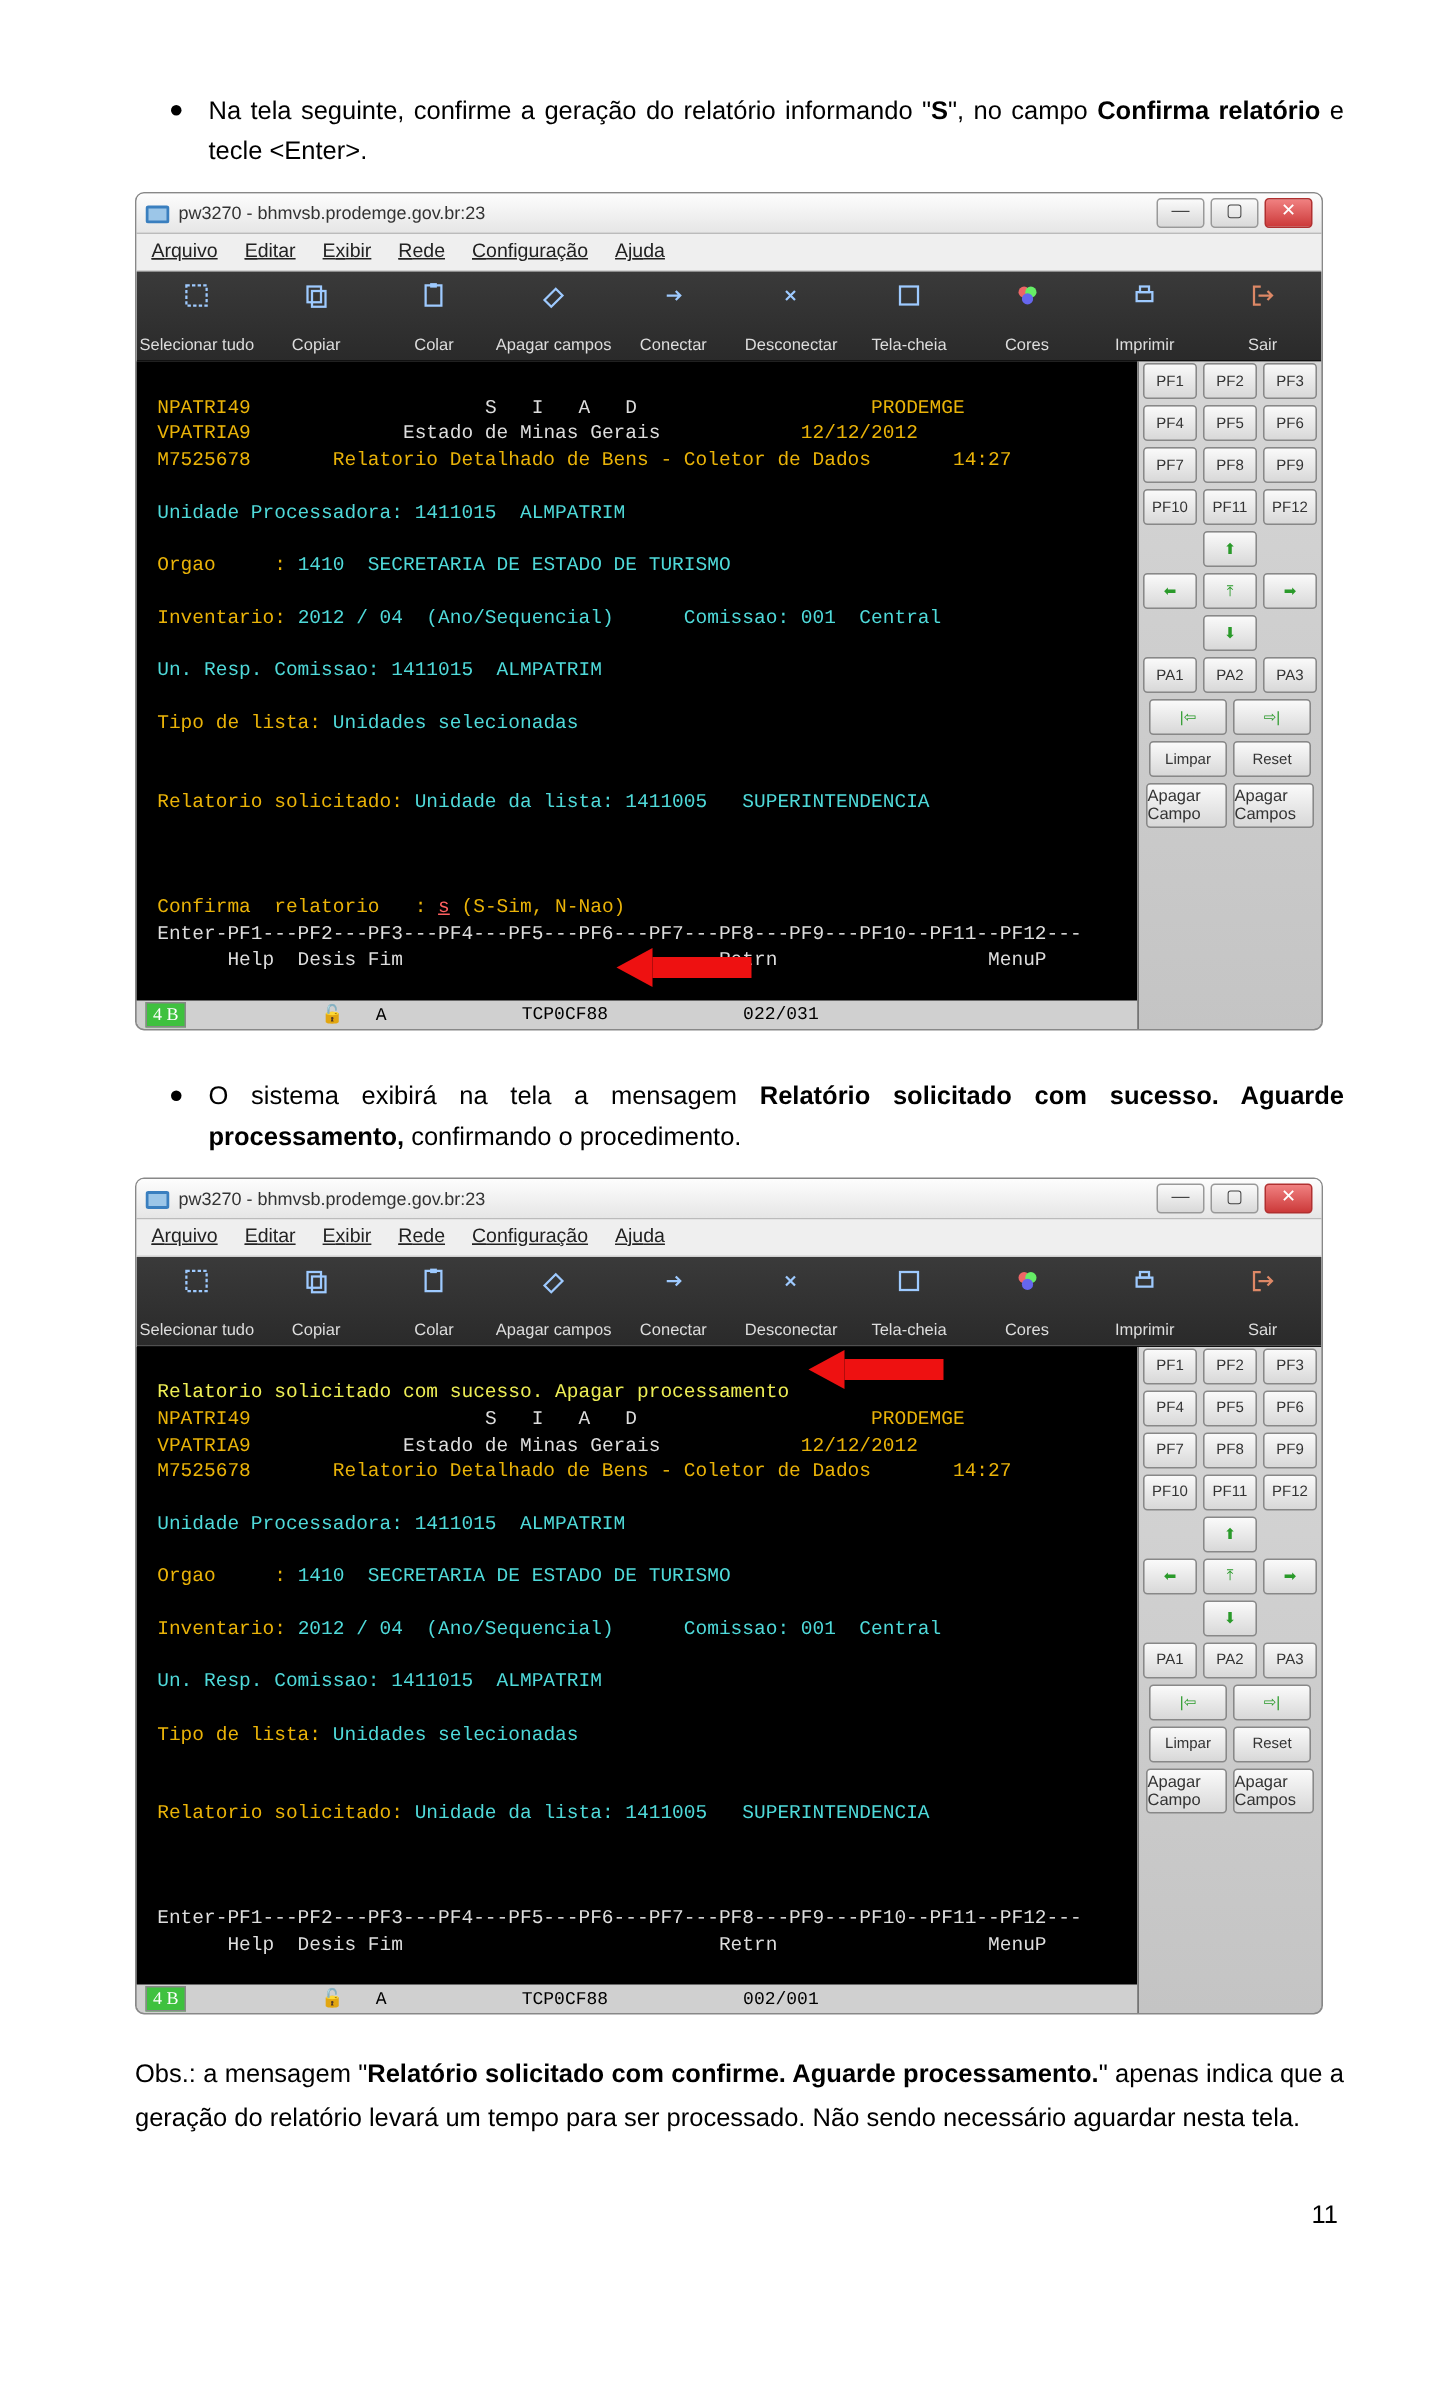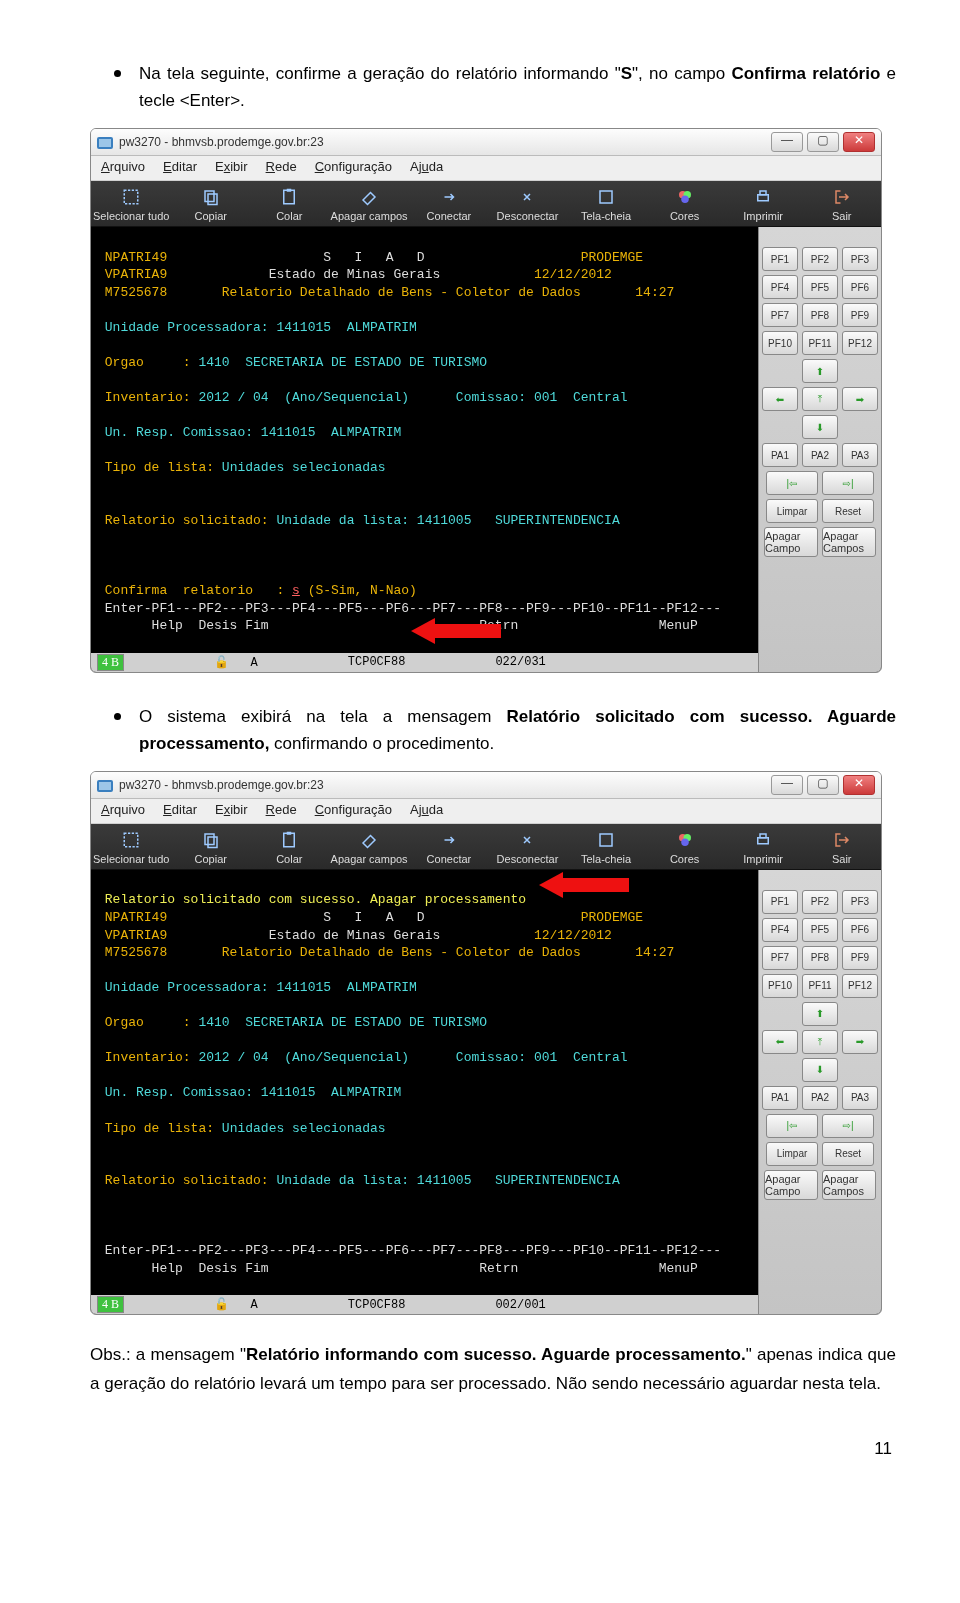--- a/index.html
+++ b/index.html
@@ -89,36 +89,37 @@
     border-color: #b03030;
   }
   .menubar {
     display: flex;
     gap: 18px;
     padding: 3px 10px 6px 10px;
     font-size: 13px;
     background: #efefef;
     color: #222;
     border-bottom: 1px solid #d0d0d0;
+    text-decoration: underline;
   }
   .menubar span u { text-decoration: underline; }
   .toolbar {
     display: flex;
     background: linear-gradient(#3a3a3a,#2a2a2a);
     padding: 6px 0 4px 0;
     color: #ddd;
     font-size: 11px;
     border-bottom: 1px solid #111;
   }
   .tbtn {
     flex: 1;
     display: flex;
     flex-direction: column;
     align-items: center;
-    gap: 3px;
+    gap: 17px;
     padding: 0 2px;
   }
   .tbtn .ico {
     width: 22px;
     height: 20px;
     display: flex;
     align-items: center;
     justify-content: center;
     color: #9ecaff;
   }
@@ -165,21 +166,21 @@
     padding: 0 4px;
     font-family: Liberation Serif, serif;
   }
 
   .keypad {
     width: 122px;
     background: linear-gradient(#d6d6d6,#c4c4c4);
     border-left: 1px solid #888;
     font-size: 11px;
     color: #333;
-    padding: 20px 0 4px 0;
+    padding: 1px 0 4px 0;
   }
   .kprow {
     display: flex;
     justify-content: center;
     gap: 4px;
     margin-bottom: 4px;
   }
   .kbtn {
     width: 34px;
     height: 22px;
@@ -616,17 +617,17 @@
           </div>
         <div class="kprow">
             <div class="kbtn wide2">Apagar Campo</div>
             <div class="kbtn wide2">Apagar Campos</div>
           </div>
       </div>
     </div>
   </div>
 
   <div class="obs">
-    <span>Obs.: a mensagem "</span><b>Relatório informando com sucesso. Aguarde processamento.</b><span>" apenas indica que a geração do relatório levará um tempo para ser processado. Não sendo necessário aguardar nesta tela.</span>
+    <span>Obs.: a mensagem "</span><b>Relatório solicitado com confirme. Aguarde processamento.</b><span>" apenas indica que a geração do relatório levará um tempo para ser processado. Não sendo necessário aguardar nesta tela.</span>
   </div>
 
   <div class="pagenum">11</div>
 </div>
 
 </body></html>

